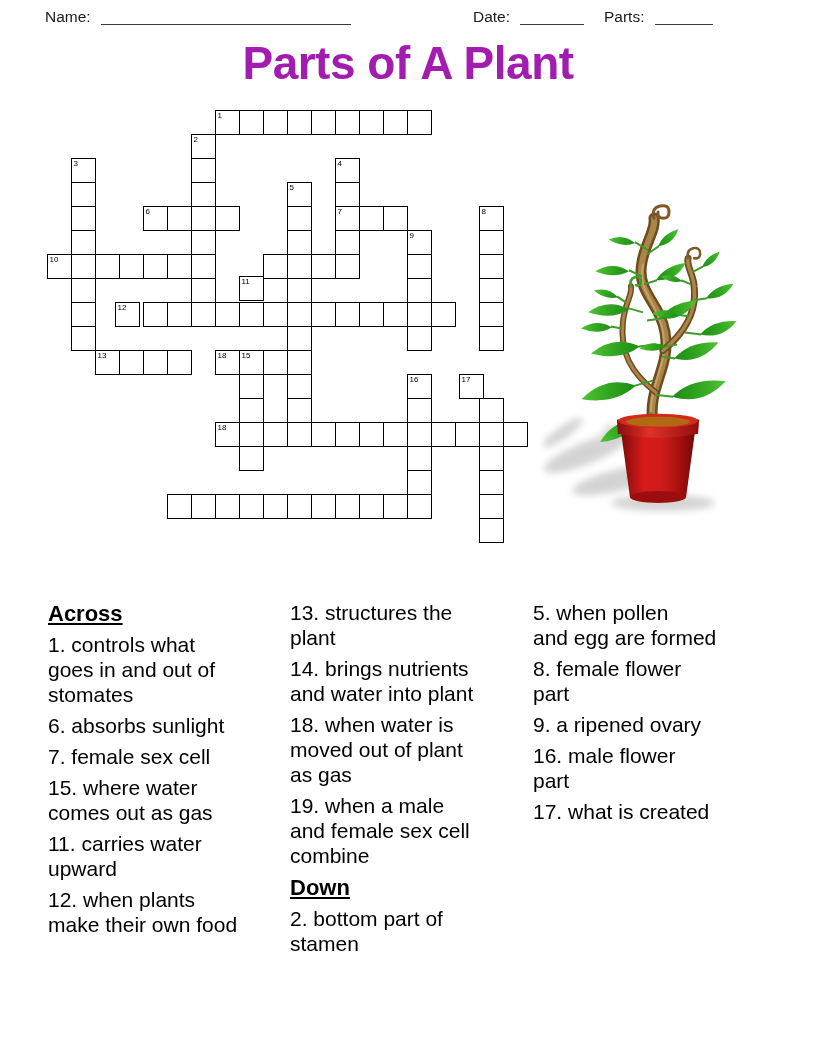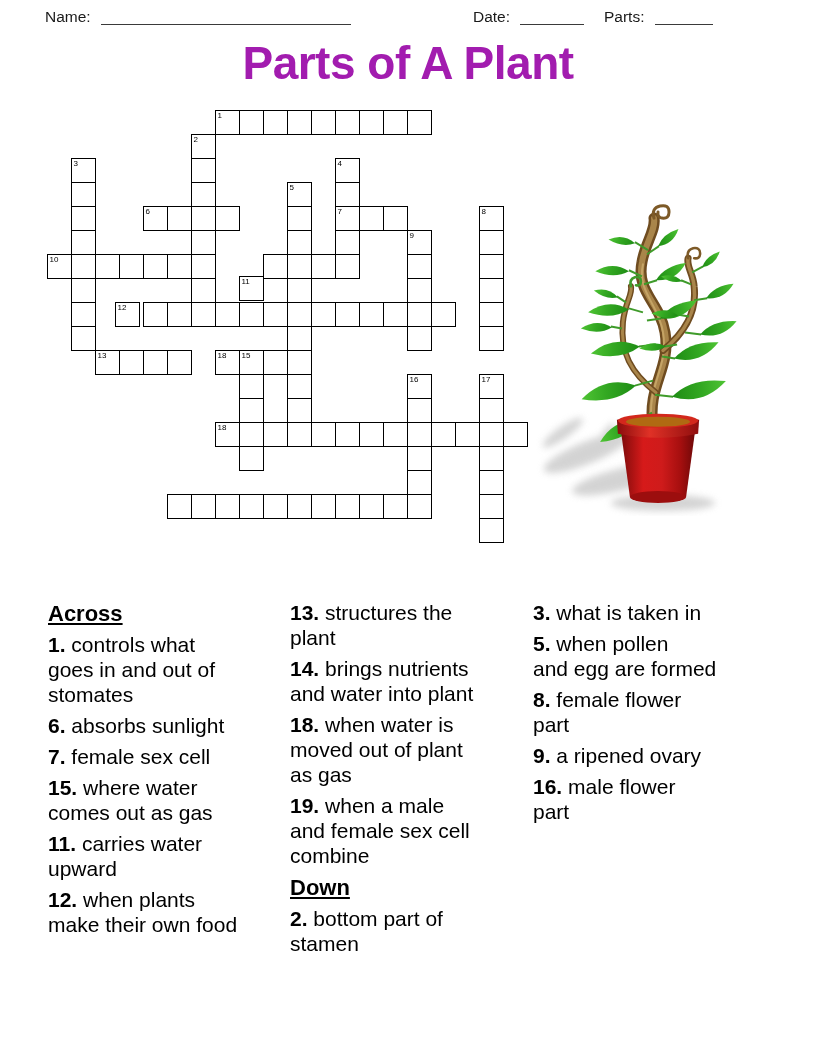--- a/index.html
+++ b/index.html
@@ -30,21 +30,21 @@
   .cell-num{
     position:absolute;top:0px;left:1.5px;font-size:8px;line-height:9px;color:#000;
     font-family:"Liberation Sans",sans-serif;
   }
   
   .clue-col{position:absolute;top:600px;font-size:21px;line-height:25px;color:#000;}
   .clue-col-1{left:48px;width:235px;}
   .clue-col-2{left:290px;width:225px;}
   .clue-col-3{left:533px;width:240px;}
   .clue{margin:0 0 6px 0;}
-  .clue b{font-weight:bold;}
+  .clue b{font-weight:normal;}
   .clue-text{white-space:pre-line;}
   .clue-heading{
     font-weight:bold;text-decoration:underline;font-size:22px;line-height:27px;margin:0 0 5px 0;
   }
   
   .plant{position:absolute;left:531px;top:180px;width:248px;height:336px;}
 </style>
 </head>
 <body>
 
@@ -184,21 +184,21 @@
       <div class="cell" style="left: 192px; top: 312px;"></div>
       <div class="cell" style="left: 192px; top: 336px;"></div>
       <div class="cell" style="left: 360px; top: 264px;">
         <span class="cell-num">16</span>
       </div>
       <div class="cell" style="left: 360px; top: 288px;"></div>
       <div class="cell" style="left: 360px; top: 312px;"></div>
       <div class="cell" style="left: 360px; top: 336px;"></div>
       <div class="cell" style="left: 360px; top: 360px;"></div>
       <div class="cell" style="left: 360px; top: 384px;"></div>
-      <div class="cell" style="left: 432px; top: 264px; text-align: center;">
+      <div class="cell" style="left: 412px; top: 264px; text-align: center;">
         <span class="cell-num">17</span>
       </div>
       <div class="cell" style="left: 432px; top: 288px;"></div>
       <div class="cell" style="left: 432px; top: 312px;"></div>
       <div class="cell" style="left: 432px; top: 336px;"></div>
       <div class="cell" style="left: 432px; top: 360px;"></div>
       <div class="cell" style="left: 432px; top: 384px;"></div>
       <div class="cell" style="left: 432px; top: 408px;"></div>
       <div class="cell" style="left: 168px; top: 312px;">
         <span class="cell-num">18</span>
@@ -349,23 +349,23 @@
 moved out of plant
 as gas</span></div>
       <div class="clue"><b>19.</b><span class="clue-text"> when a male
 and female sex cell
 combine</span></div>
       <div class="clue-heading">Down</div>
       <div class="clue"><b>2.</b><span class="clue-text"> bottom part of
 stamen</span></div>
     </div>
   <div class="clue-col clue-col-3" id="col2">
-      <div class="clue"><b>3.</b><span class="clue-text"> what is taken in</span></div>
       <div class="clue"><b>5.</b><span class="clue-text"> when pollen
 and egg are formed</span></div>
       <div class="clue"><b>8.</b><span class="clue-text"> female flower
 part</span></div>
       <div class="clue"><b>9.</b><span class="clue-text"> a ripened ovary</span></div>
       <div class="clue"><b>16.</b><span class="clue-text"> male flower
 part</span></div>
+      <div class="clue"><b>17.</b><span class="clue-text"> what is created</span></div>
     </div>
 
 </div>
 
 </body></html>

